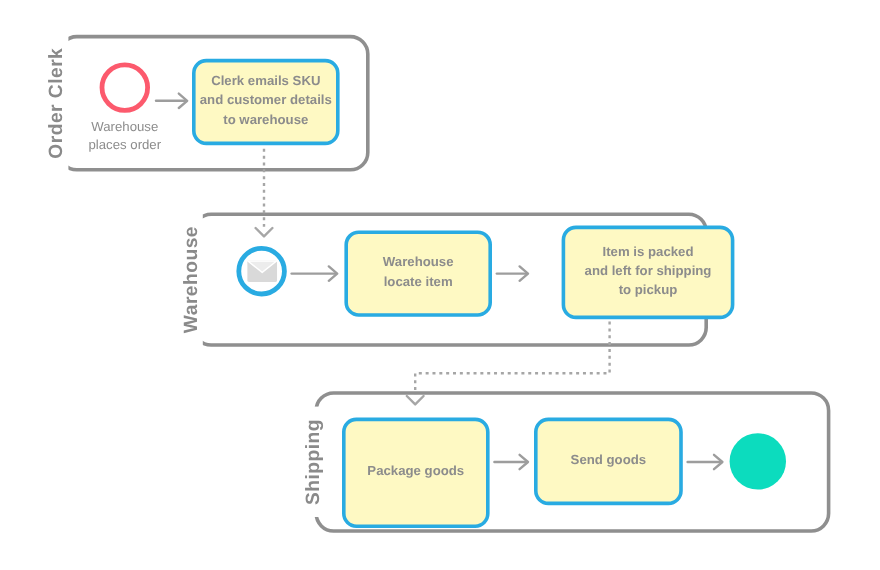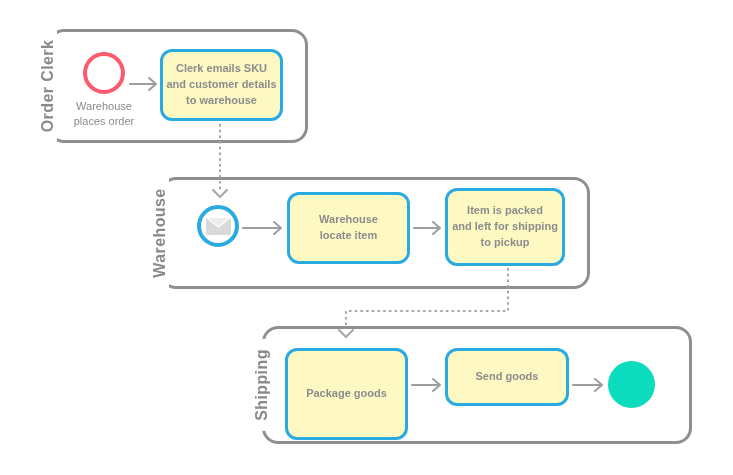--- a/index.html
+++ b/index.html
@@ -120,26 +120,26 @@
   <div class="event-circle message-event">
     <span>
       <svg width="25" height="18" viewBox="0 0 25 18" style="display:block;">
         <rect x="0" y="0" width="25" height="18" rx="1.5" fill="#d9d9d9"></rect>
         <path d="M0.5 0.5 L12.5 10 L24.5 0.5 Z" fill="#ececec" stroke="#ffffff" stroke-width="1.2" stroke-linejoin="round"></path>
       </svg>
     </span>
   </div>
   <div class="task" style="left:287px; top:192px; width:123px; height:72px;">Warehouse
 locate item</div>
-  <div class="task" style="left:445px; top:188px; width:120px; height:78px;">Item is packed
+  <div class="task" style="left:468px; top:188px; width:144px; height:78px;">Item is packed
 and left for shipping
 to pickup</div>
 
   <div class="task" style="left:285px; top:348px; width:123px; height:92px;">Package goods</div>
-  <div class="task" style="left:445px; top:348px; width:124px; height:58px;">Send goods</div>
+  <div class="task" style="left:445px; top:348px; width:124px; height:73px;">Send goods</div>
   <div class="event-circle end-event"></div>
 
   <svg class="connectors" width="733" height="475" viewBox="0 0 733 475">
 
     <g>
       <path class="flow" d="M130 84 H155"></path>
       <path class="flow" d="M149 78 L156 84 L149 90"></path>
     </g>
     <g>
       <path class="flow" d="M243 228 H280"></path>

